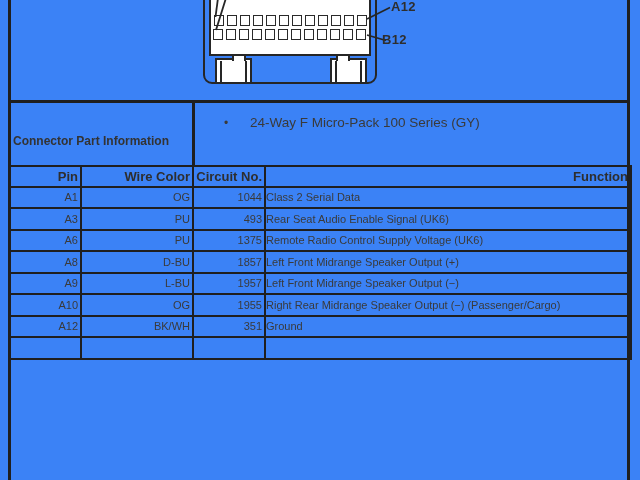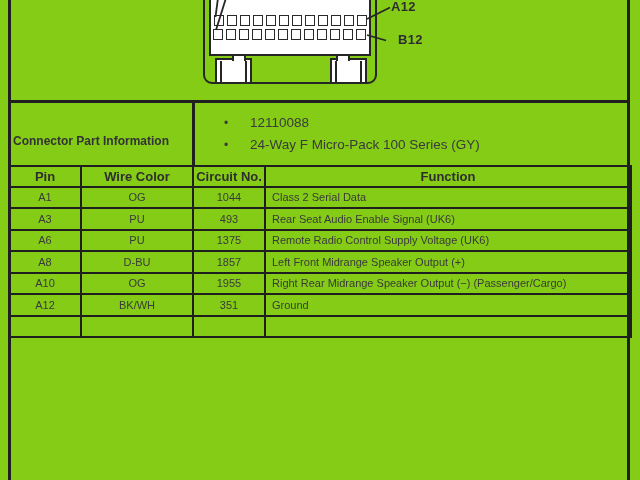--- a/index.html
+++ b/index.html
@@ -1,18 +1,18 @@
 <!DOCTYPE html>
 <html><head>
 <meta charset="utf-8">
 <style>
   html,body{margin:0;padding:0;background:#ffffff;}
   #screen{
     position:relative;width:640px;height:480px;overflow:hidden;
-    background:#84cc16;font-family:"Liberation Sans",sans-serif;color:#3a3a3a;
+    background:#3b82f6;font-family:"Liberation Sans",sans-serif;color:#3a3a3a;
   }
   .vline,.hline{position:absolute;background:#1f1f1f;}
   
   #border-left{left:8px;top:0;width:3px;height:480px;}
   #border-right{left:627px;top:0;width:3px;height:480px;}
   
   #diagram-divider{left:8px;top:100px;width:622px;height:3px;}
 
   
   #diagram{position:absolute;left:0;top:0;width:640px;height:100px;}
@@ -37,42 +37,42 @@
   .latch-inner{position:absolute;top:1px;bottom:0;width:2px;background:#262626;}
   .latch-inner.l{left:3px;} .latch-inner.r{right:3px;}
   .notch{
     position:absolute;top:-6px;width:14px;height:7px;background:#fff;
     border:2px solid #262626;border-bottom:none;box-sizing:border-box;
   }
   .notch.inner-right{right:4px;} .notch.inner-left{left:4px;}
   #leader-svg{position:absolute;left:0;top:0;}
   .row-label{position:absolute;font-size:13px;font-weight:bold;color:#2e2e2e;letter-spacing:0.3px;}
   #label-a12{left:391px;top:-1px;}
-  #label-b12{left:398px;top:32px;}
+  #label-b12{left:382px;top:32px;}
 
   
   #cpi{position:absolute;left:8px;top:103px;width:622px;height:62px;}
   #cpi-divider{position:absolute;left:184px;top:0;width:3px;height:62px;background:#1f1f1f;}
   #cpi-label{position:absolute;left:5px;top:31px;font-weight:bold;font-size:12px;color:#333;white-space:nowrap;}
   #cpi-bullets{position:absolute;left:216px;top:9px;font-size:13.5px;color:#3a3a3a;}
   .bullet-line{height:22px;line-height:22px;white-space:nowrap;}
   .bullet-glyph{display:inline-block;width:26px;font-size:12px;}
 
   
   #pin-table{
     position:absolute;left:8px;top:165px;width:622px;
     border-collapse:collapse;table-layout:fixed;background:transparent;
   }
   #pin-table th,#pin-table td{
-    border:2.5px solid #1f1f1f;padding:0 2px;text-align:center;
+    border:2.5px solid #1f1f1f;padding:0 2px;text-align:right;
     white-space:nowrap;overflow:visible;
   }
   #pin-table th{height:18.5px;font-size:13px;font-weight:bold;color:#2e2e2e;}
   #pin-table td{height:19.5px;font-size:11px;color:#3a3a3a;}
-  #pin-table td.fn{text-align:left;padding-left:6px;}
+  #pin-table td.fn{text-align:left;padding-left:0;}
   col.c-pin{width:72px;} col.c-wire{width:112px;} col.c-circ{width:72px;} col.c-fn{width:366px;}
 </style>
 </head>
 <body>
 
 <div id="screen">
 
   <div id="border-left" class="vline"></div>
   <div id="border-right" class="vline"></div>
   <div id="diagram-divider" class="hline"></div>
@@ -128,23 +128,20 @@
     </svg>
 
     <div id="label-a12" class="row-label">A12</div>
     <div id="label-b12" class="row-label">B12</div>
   </div>
 
   <div id="cpi">
     <div id="cpi-divider"></div>
     <div id="cpi-label">Connector Part Information</div>
     <div id="cpi-bullets">
-      <div class="bullet-line">
-        <span class="bullet-glyph">•</span><span>12110088</span>
-      </div>
       <div class="bullet-line">
         <span class="bullet-glyph">•</span><span>24-Way F Micro-Pack 100 Series (GY)</span>
       </div>
     </div>
   </div>
 
   <table id="pin-table">
     <colgroup>
       <col class="c-pin">
         <col class="c-wire">
@@ -178,20 +175,26 @@
           <td>1375</td>
           <td class="fn">Remote Radio Control Supply Voltage (UK6)</td>
         </tr>
         <tr>
           <td>A8</td>
           <td>D-BU</td>
           <td>1857</td>
           <td class="fn">Left Front Midrange Speaker Output (+)</td>
         </tr>
         <tr>
+          <td>A9</td>
+          <td>L-BU</td>
+          <td>1957</td>
+          <td class="fn">Left Front Midrange Speaker Output (−)</td>
+        </tr>
+        <tr>
           <td>A10</td>
           <td>OG</td>
           <td>1955</td>
           <td class="fn">Right Rear Midrange Speaker Output (−) (Passenger/Cargo)</td>
         </tr>
         <tr>
           <td>A12</td>
           <td>BK/WH</td>
           <td>351</td>
           <td class="fn">Ground</td>

